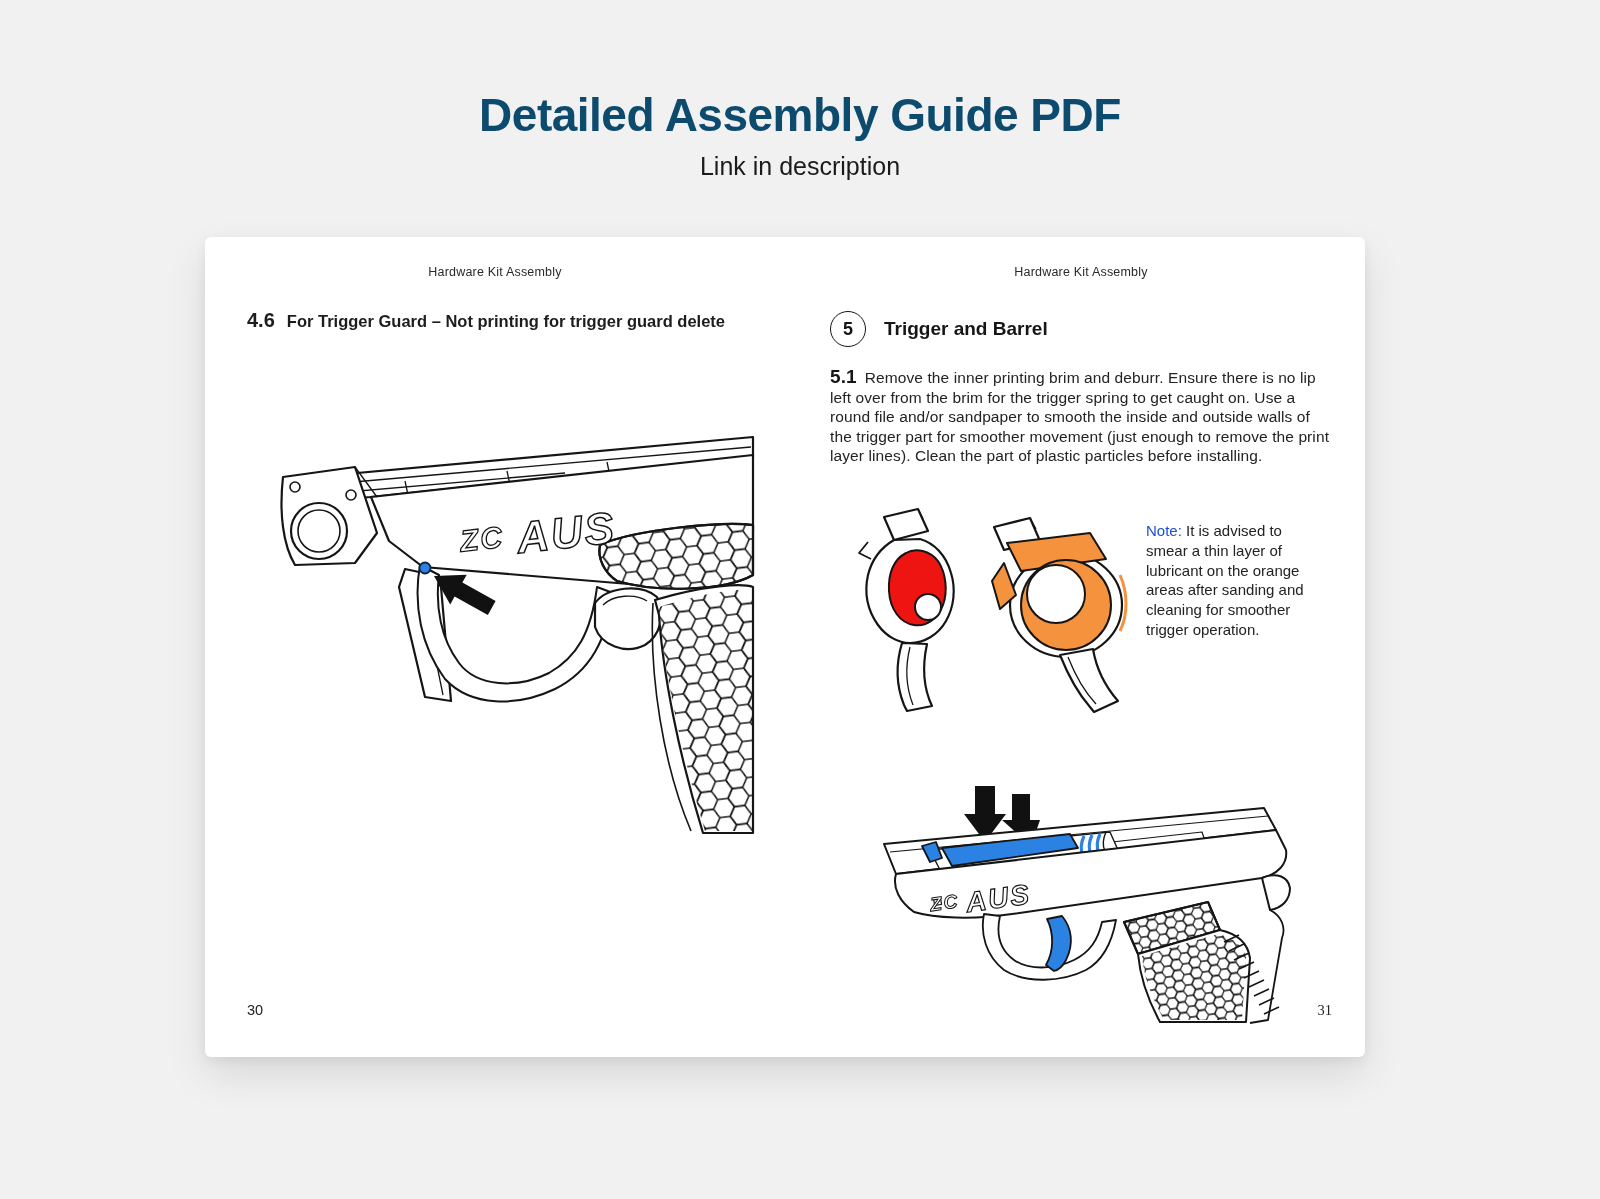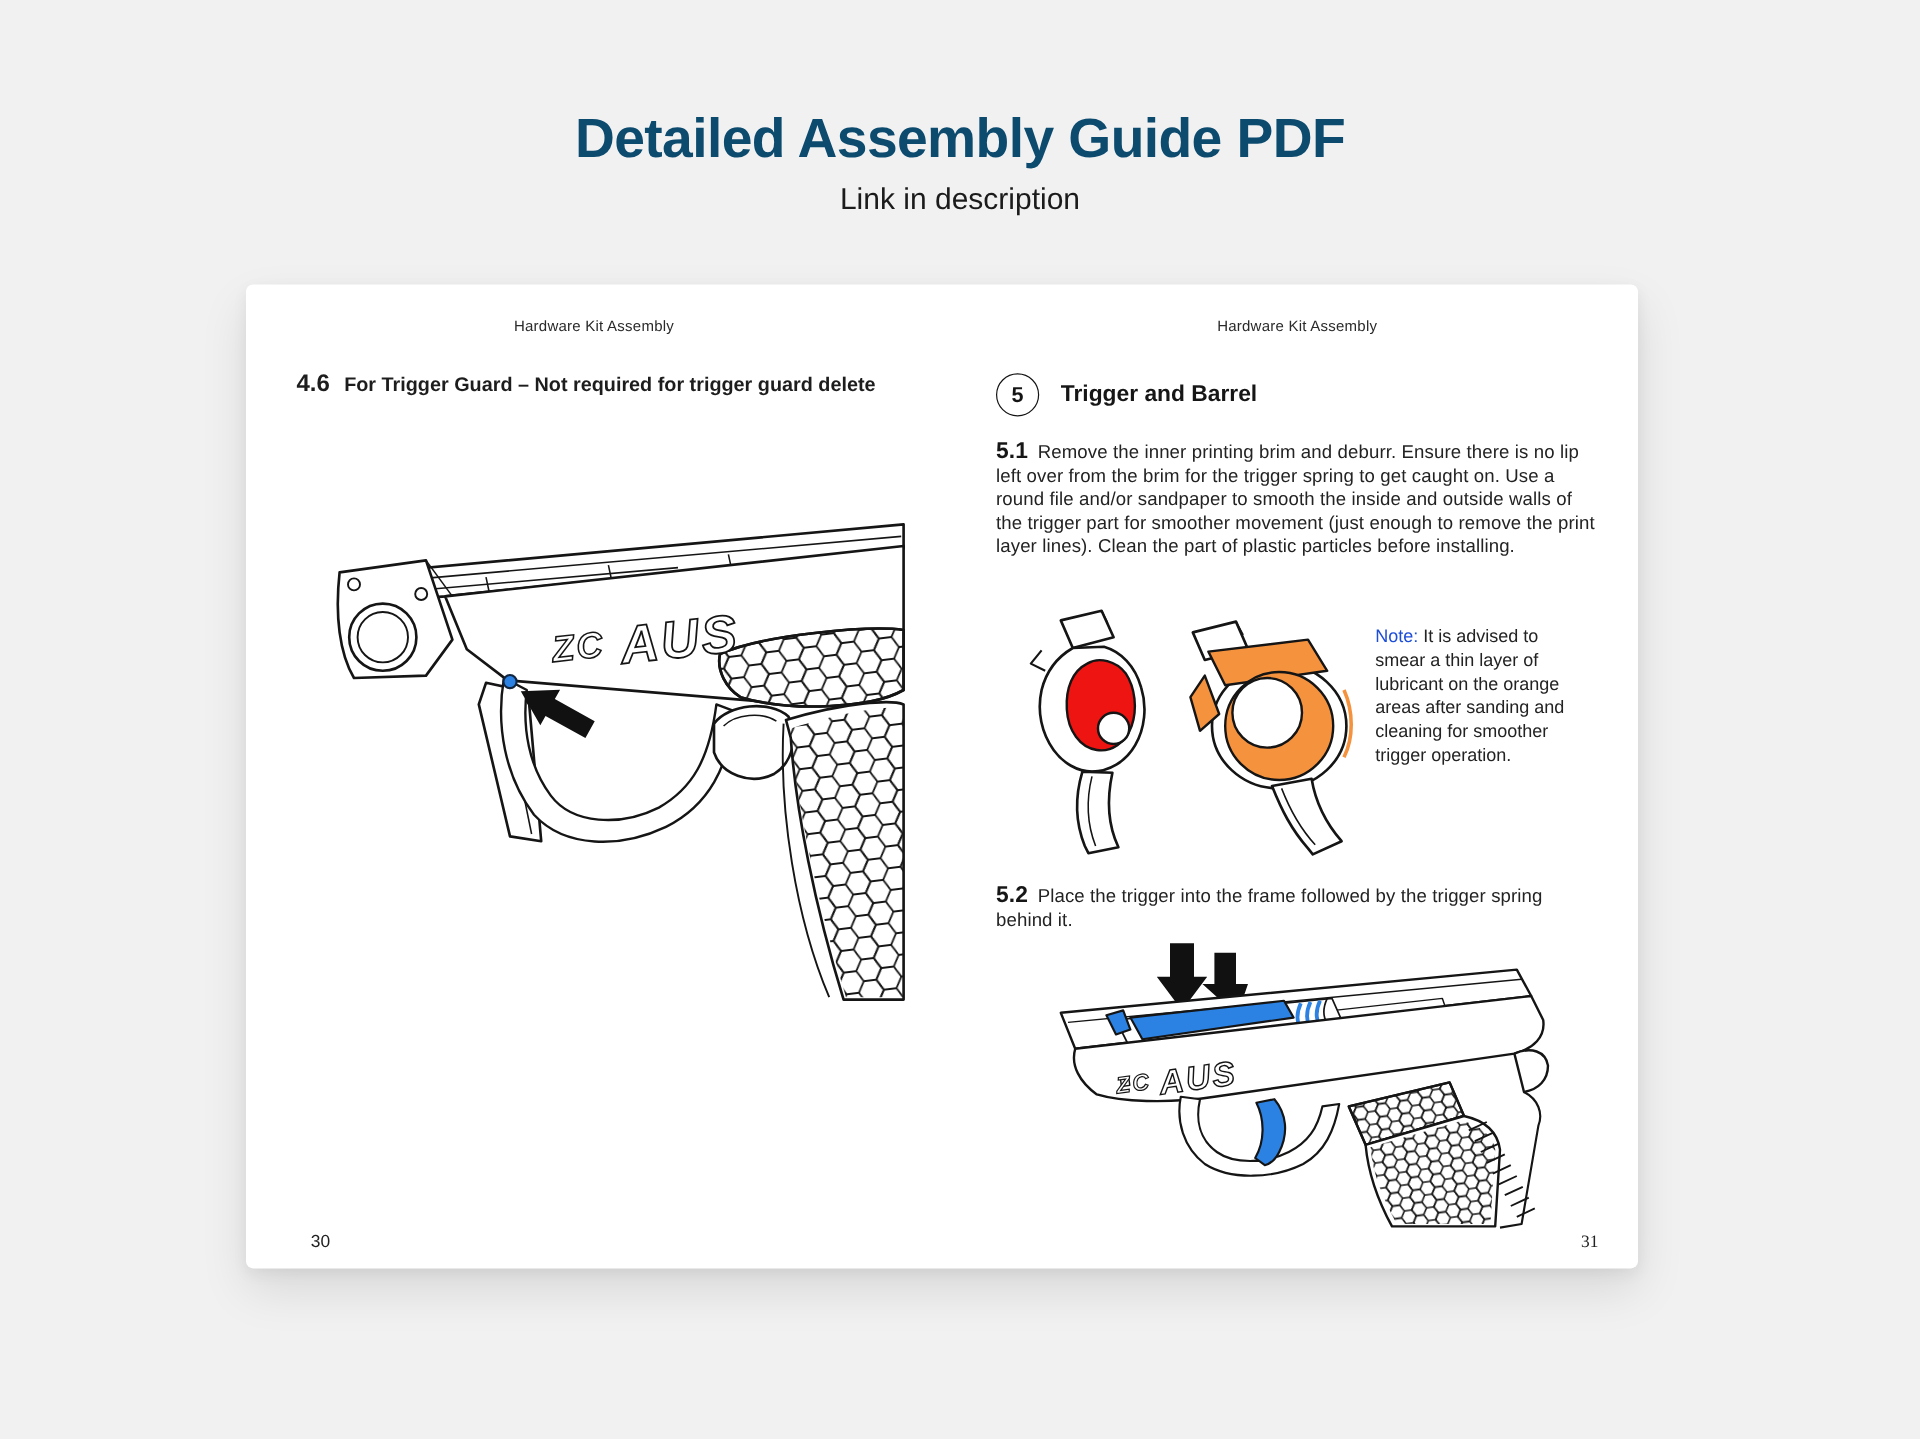--- a/index.html
+++ b/index.html
@@ -29,21 +29,21 @@
     text-align:center; font-size:12.5px; color:#2a2a2a; letter-spacing:.2px;
   }
 
   
   .sec-heading { position:absolute; top:72px; left:0; white-space:nowrap; }
   .sec-num   { font-size:20px; font-weight:600; color:#1d1d1d; margin-right:12px; }
   .sec-title { font-size:16.5px; font-weight:700; color:#1d1d1d; }
   .para { font-size:15.5px; line-height:19.6px; color:#232323; letter-spacing:.1px; }
   .p-46 { position:absolute; top:106px; left:0; width:492px; }
   .fig1 { position:absolute; top:198px; left:8px; width:500px; height:400px; }
-  .page-num { position:absolute; top:790px; font-size:14.5px; color:#222;margin-left:12px; }
+  .page-num { position:absolute; top:765px; font-size:14.5px; color:#222; }
   .pn-left  { left:0; }
   .pn-right { right:0; text-align:right;font-family:Liberation Serif, serif; }
 
   
   .step-heading { position:absolute; top:74px; left:0; display:flex; align-items:center; }
   .step-badge {
     width:36px; height:36px; border:1.8px solid #141414; border-radius:50%;
     display:flex; align-items:center; justify-content:center;
     font-size:18px; font-weight:700; color:#141414;
   }
@@ -65,21 +65,21 @@
 
 <div class="caption caption-title">Detailed Assembly Guide PDF</div>
 <div class="caption caption-sub">Link in description</div>
 
 <div class="card">
 
   <div class="col col-left">
     <div class="running-head">Hardware Kit Assembly</div>
 
     <div class="sec-heading">
-      <span class="sec-num">4.6</span><span class="sec-title">For Trigger Guard – Not required for trigger guard delete</span>
+      <span class="sec-num">4.6</span><span class="sec-title">For Trigger Guard – Not printing for trigger guard delete</span>
     </div>
 
 
     <svg class="fig1" viewBox="0 0 500 400">
       <defs>
         <pattern id="hx1" width="30" height="17.32" patternUnits="userSpaceOnUse" patternTransform="rotate(-7) scale(1.05)">
           <path d="M0,8.66 L5,0 L15,0 L20,8.66 L15,17.32 L5,17.32 Z" fill="none" stroke="#151515" stroke-width="1.4"></path>
           <path d="M15,0 L20,-8.66 L30,-8.66 L35,0 L30,8.66 L20,8.66 Z" fill="none" stroke="#151515" stroke-width="1.4"></path>
           <path d="M15,17.32 L20,8.66 L30,8.66 L35,17.32 L30,25.98 L20,25.98 Z" fill="none" stroke="#151515" stroke-width="1.4"></path>
         </pattern>
@@ -162,23 +162,20 @@
         <path d="M276,78 C284,96 284,118 276,134" stroke="#f5923e" stroke-width="3" fill="none"></path>
         <path d="M216,158 C224,178 232,194 246,210 L250,215 L274,204 C260,188 252,170 249,152 Z"></path>
         <path d="M224,160 C231,178 240,194 252,207" stroke-width="1.3" fill="none"></path>
       </g>
     </svg>
 
     <div class="note">
       <span class="note-label">Note:</span><span> It is advised to smear a thin layer of lubricant on the orange areas after sanding and cleaning for smoother trigger operation.</span>
     </div>
 
-    <p class="para p-52">
-      <span class="inline-num">5.2</span><span>Place the trigger into the frame followed by the trigger spring behind it.</span>
-    </p>
 
     <svg class="fig3" viewBox="0 0 420 245">
       <defs>
         <pattern id="hx2" width="30" height="17.32" patternUnits="userSpaceOnUse" patternTransform="rotate(-8) scale(0.62)">
           <path d="M0,8.66 L5,0 L15,0 L20,8.66 L15,17.32 L5,17.32 Z" fill="none" stroke="#151515" stroke-width="2"></path>
           <path d="M15,0 L20,-8.66 L30,-8.66 L35,0 L30,8.66 L20,8.66 Z" fill="none" stroke="#151515" stroke-width="2"></path>
           <path d="M15,17.32 L20,8.66 L30,8.66 L35,17.32 L30,25.98 L20,25.98 Z" fill="none" stroke="#151515" stroke-width="2"></path>
         </pattern>
       </defs>
 

